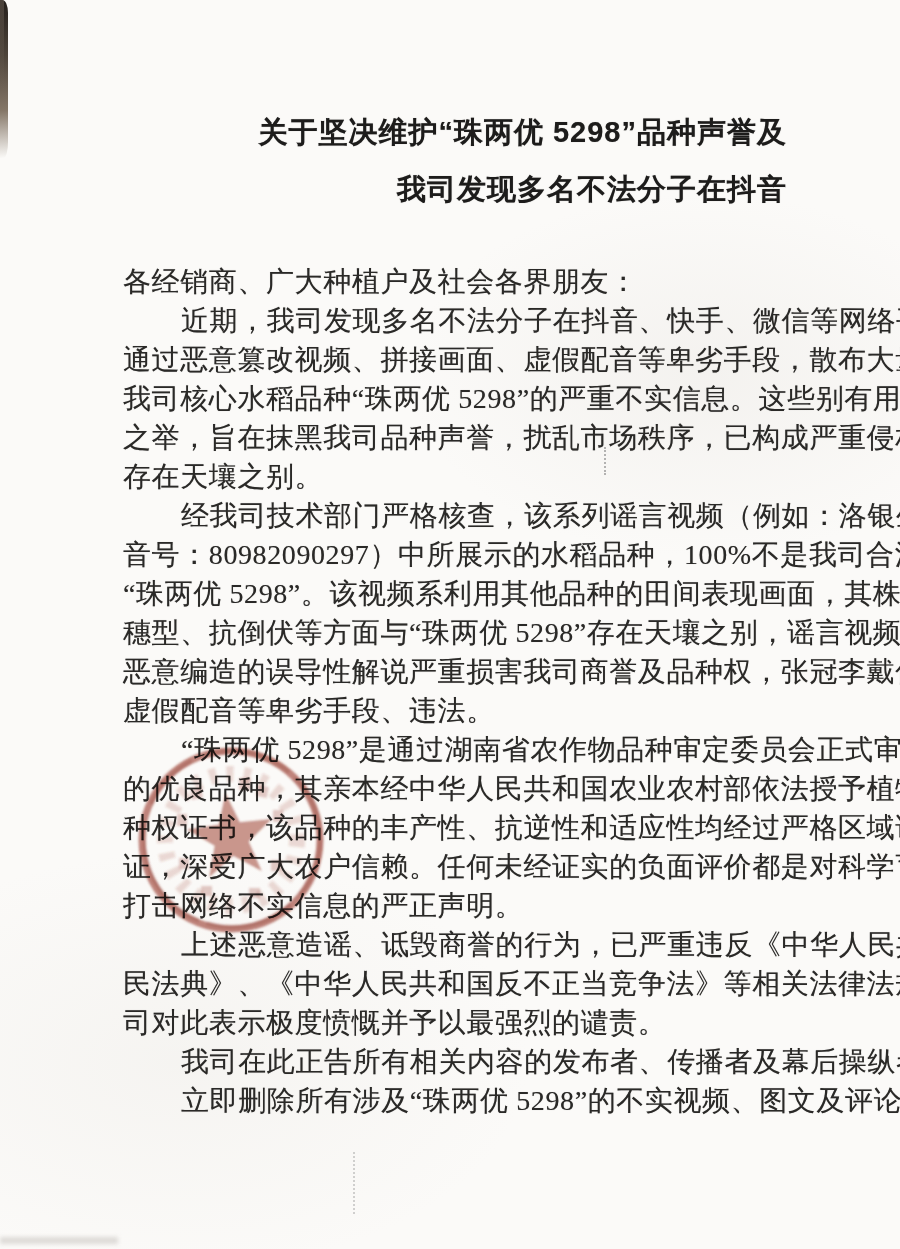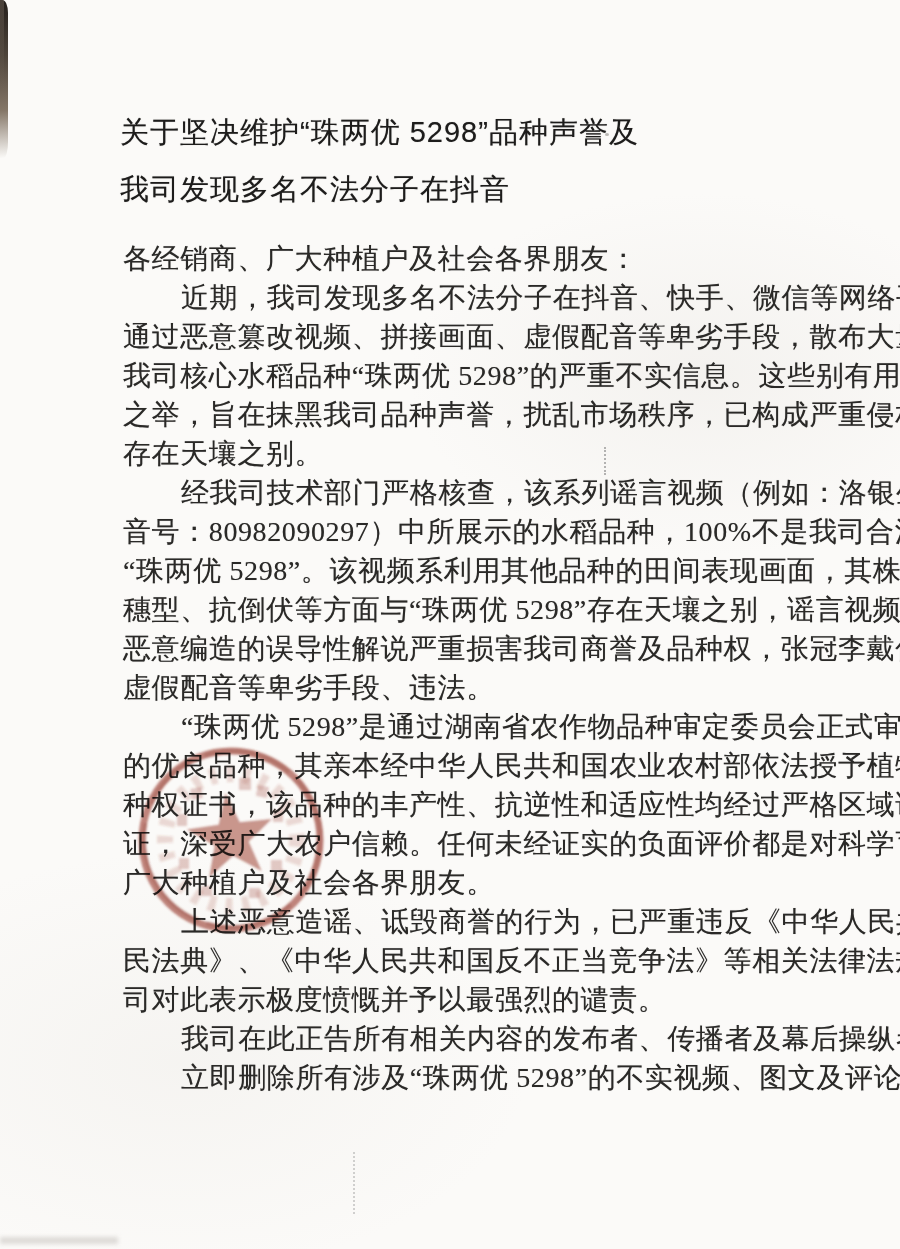--- a/index.html
+++ b/index.html
@@ -34,28 +34,28 @@
     border-left:2px dotted rgba(110,110,110,.5);
   }
   .dotted-artifact-2{
     position:absolute;left:353px;top:1152px;height:62px;width:0;
     border-left:2px dotted rgba(140,140,140,.38);
   }
   .speck{position:absolute;width:4px;height:3px;border-radius:50%;background:rgba(90,85,80,.4);}
   
   .title-block{
     position:absolute;left:120px;right:113px;top:104px;
-    text-align:left;color:#1d1c1b;
+    text-align:right;color:#1d1c1b;
     font-family:"Liberation Sans","DejaVu Sans",sans-serif;
-    font-weight:400;font-size:29px;line-height:57px;letter-spacing:1px;
+    font-weight:700;font-size:29px;line-height:57px;letter-spacing:1px;
     text-shadow:0 0 .7px rgba(30,30,30,.5);
   }
   
   .body-block{
-    position:absolute;left:123px;top:239px;width:664px;
+    position:absolute;left:123px;top:262px;width:664px;
     color:#2a2927;font-size:28px;
     text-shadow:0 0 .7px rgba(45,45,45,.45);
   }
   .line{
     height:39px;line-height:39px;white-space:nowrap;letter-spacing:.6px;
   }
   .indent{text-indent:58px;}
   
   .stamp{
     position:absolute;left:131px;top:740px;width:200px;height:200px;
@@ -89,21 +89,21 @@
     <div class="line indent">经我司技术部门严格核查，该系列谣言视频（例如：洛银生，抖</div>
     <div class="line">音号：80982090297）中所展示的水稻品种，100%不是我司合法品种</div>
     <div class="line">“珠两优 5298”。该视频系利用其他品种的田间表现画面，其株高、</div>
     <div class="line">穗型、抗倒伏等方面与“珠两优 5298”存在天壤之别，谣言视频以</div>
     <div class="line">恶意编造的误导性解说严重损害我司商誉及品种权，张冠李戴传播谣</div>
     <div class="line">虚假配音等卑劣手段、违法。</div>
     <div class="line indent">“珠两优 5298”是通过湖南省农作物品种审定委员会正式审定</div>
     <div class="line">的优良品种，其亲本经中华人民共和国农业农村部依法授予植物新品</div>
     <div class="line">种权证书，该品种的丰产性、抗逆性和适应性均经过严格区域试验验</div>
     <div class="line">证，深受广大农户信赖。任何未经证实的负面评价都是对科学育种工</div>
-    <div class="line">广大种植户及社会各界朋友。</div>
+    <div class="line">打击网络不实信息的严正声明。</div>
     <div class="line indent">上述恶意造谣、诋毁商誉的行为，已严重违反《中华人民共和国</div>
     <div class="line">民法典》、《中华人民共和国反不正当竞争法》等相关法律法规，我</div>
     <div class="line">司对此表示极度愤慨并予以最强烈的谴责。</div>
     <div class="line indent">我司在此正告所有相关内容的发布者、传播者及幕后操纵者：</div>
     <div class="line indent">立即删除所有涉及“珠两优 5298”的不实视频、图文及评论。</div>
   </div>
 
   <div class="stamp">
     <svg width="200" height="200" viewBox="0 0 200 200">
       <defs>

